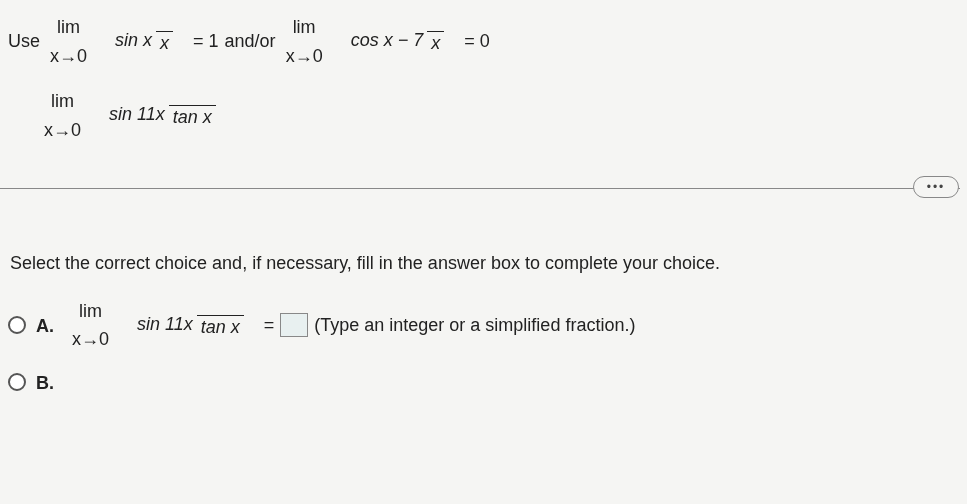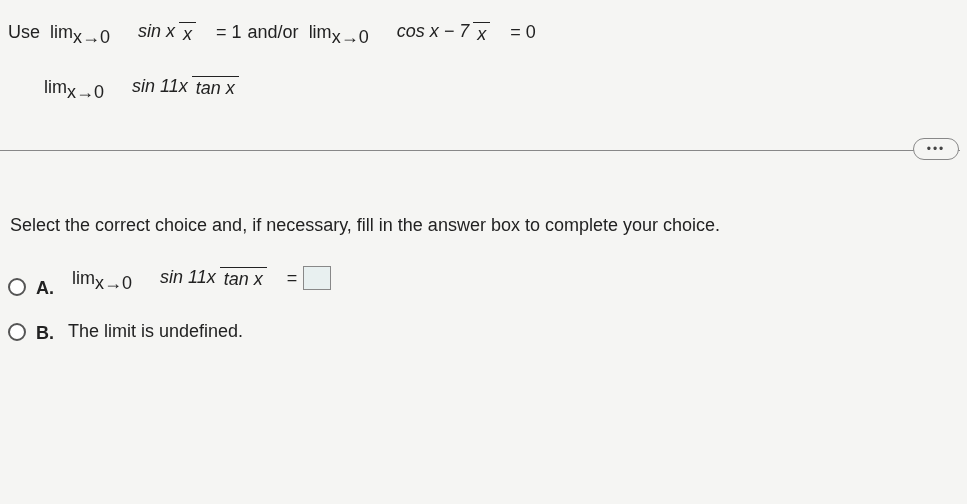--- a/index.html
+++ b/index.html
@@ -7,21 +7,21 @@
     font-family: Arial, Helvetica, sans-serif;
     font-size: 18px;
     color: #222;
     background: #f5f5f3;
     width: 967px;
     height: 504px;
     padding: 18px 0 0 8px;
     position: relative;
   }
   .row { display: flex; align-items: center; flex-wrap: wrap; text-align: right; }
-  .lim-block { display: inline-flex; flex-direction: row; align-items: center; margin: 0 4px; line-height: 1.05; }
+  .lim-block { display: inline-flex; flex-direction: column; align-items: center; margin: 0 4px; line-height: 1.05; }
   .lim-top { font-size: 18px; }
   .lim-bot { font-size: 18px; margin-top: 10px; }
   .frac { display: inline-flex; flex-direction: row; align-items: center; margin: 0 20px; line-height: 1.05; font-style: italic; }
   .frac .num { padding: 0 4px 2px 4px; }
   .frac .den { border-top: 1.5px solid #222; padding: 2px 4px 0 4px; }
   .hr-wrap { position: relative; margin-top: 48px; }
   .hr-line { border: none; border-top: 1.5px solid #888; width: 960px; margin-left: -8px; }
   .dots-pill {
     position: absolute; right: 8px; top: -12px;
     border: 1.5px solid #888; border-radius: 12px;
@@ -103,20 +103,20 @@
     <span class="lim-block">
       <span class="lim-top">lim</span>
       <span class="lim-bot">x→0</span>
     </span>
     <span class="frac">
       <span class="num">sin 11x</span>
       <span class="den">tan x</span>
     </span>
     <span>=</span>
     <span class="ans-box"></span>
+    <span class="hint">(Type an integer or a simplified fraction.)</span>
   </div>
 </div>
 
 <div class="choice-row" style="margin-top:22px">
   <div class="radio b"></div>
   <div class="choice-label b">B.</div>
-  <div>The limit is undefined.</div>
 </div>
 
 </body></html>

